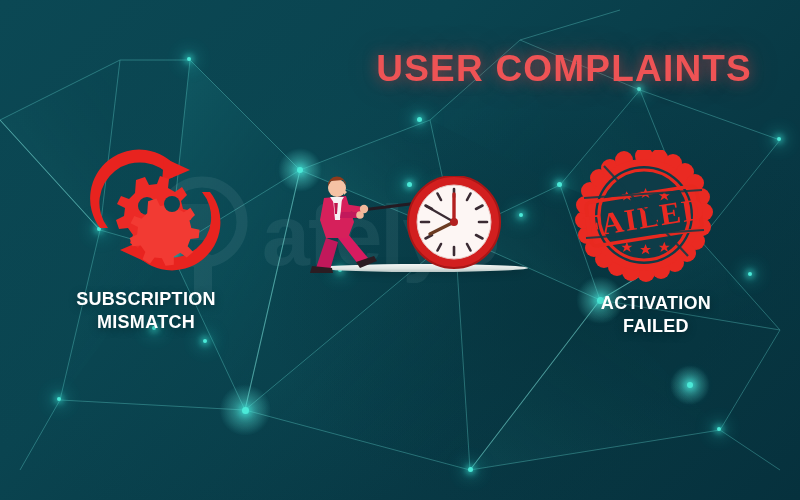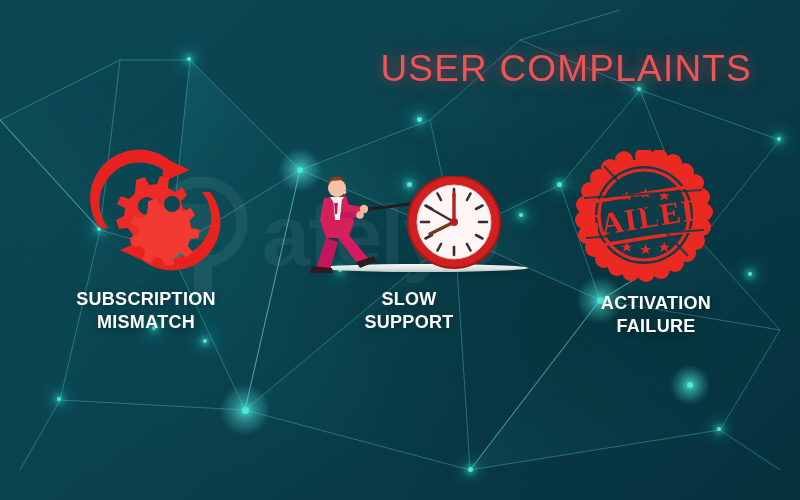--- a/index.html
+++ b/index.html
@@ -37,21 +37,21 @@
   .wm-text {
     font-size: 86px; font-weight: 700; color: #bfe9ea;
     letter-spacing: -2px; line-height: 1;
     margin-left: -6px;
   }
 
   
   .title {
     position: absolute;
     right: 48px; top: 48px;
-    font-size: 37px; font-weight: 400;
+    font-size: 37px; font-weight: 700;
     letter-spacing: 1.2px;
     color: #ee5355;
     text-shadow: 0 0 14px rgba(230,70,70,0.55), 0 0 34px rgba(225,60,60,0.3);
     white-space: nowrap;
   }
 
   
   .label {
     position: absolute;
     color: #ffffff;
@@ -336,18 +336,16 @@
           <line x1="-60" y1="-18" x2="58" y2="-26"></line>
           <line x1="-58" y1="22" x2="60" y2="14"></line>
           <line x1="-40" y1="-50" x2="44" y2="40"></line>
         </g>
       </g>
     </svg>
   </div>
 
   <div class="label" id="label-0">SUBSCRIPTION
 MISMATCH</div>
-  <div class="label" id="label-1">SLOW
-SUPPORT</div>
   <div class="label" id="label-2">ACTIVATION
-FAILURE</div>
+FAILED</div>
 
 </div>
 
 </body></html>

